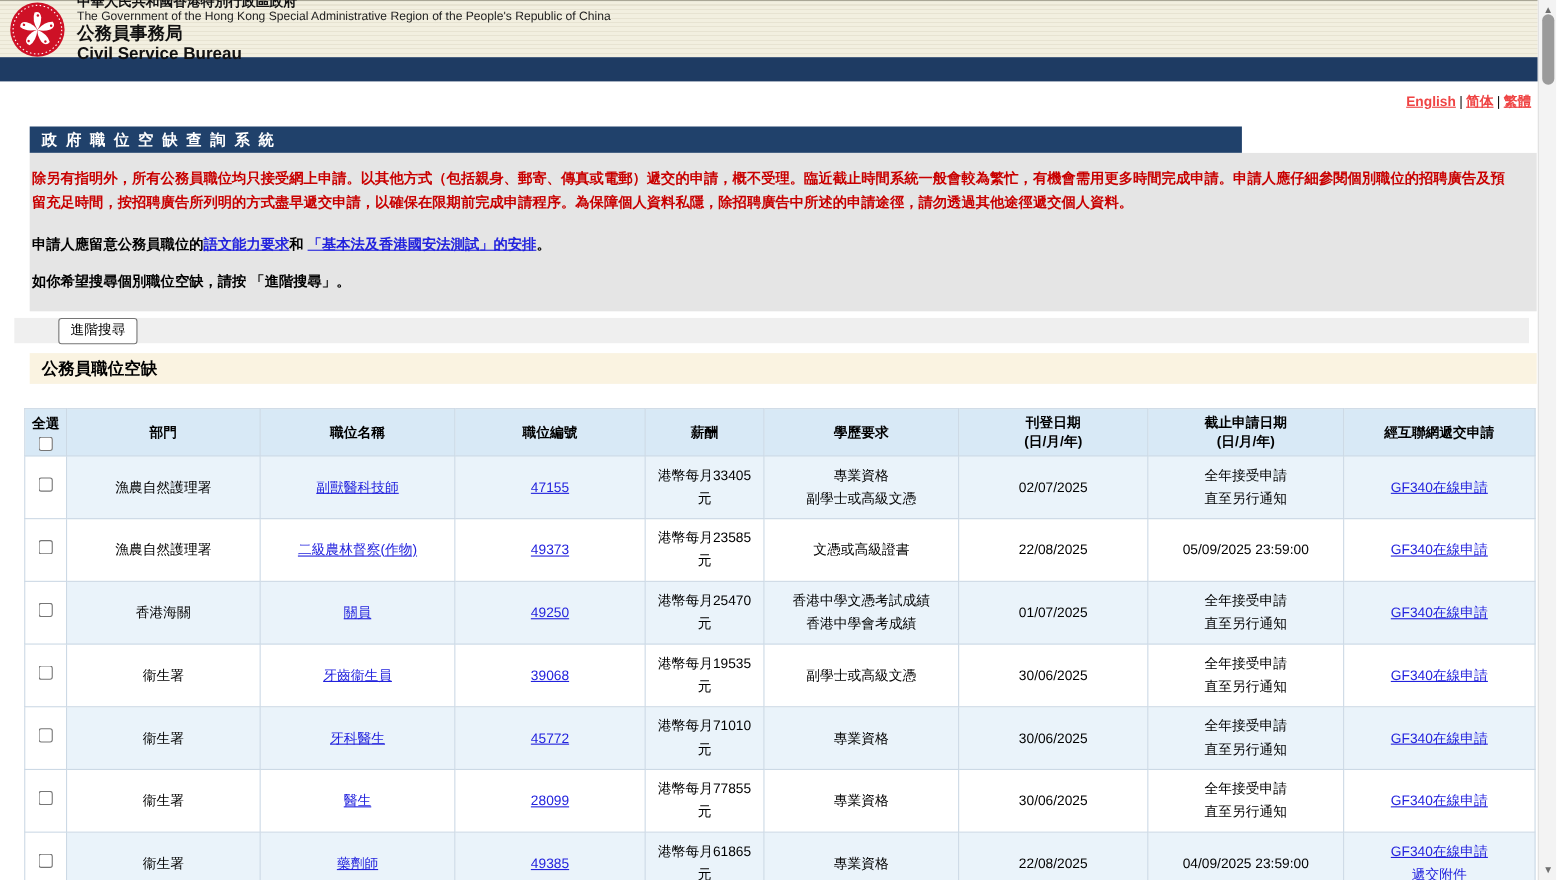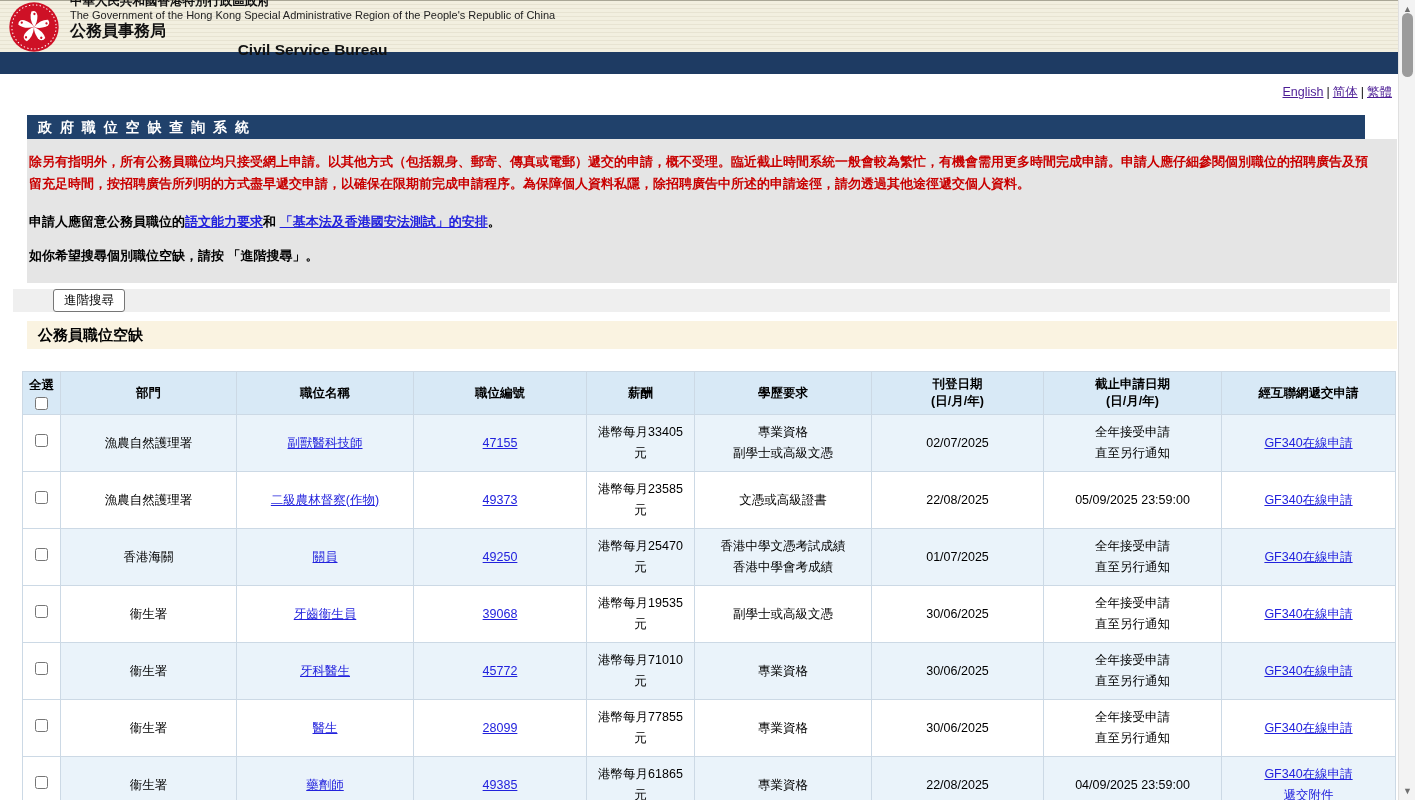--- a/index.html
+++ b/index.html
@@ -10,44 +10,44 @@
 
   
   .gov-header { height:52px; border-top:1px solid #a9a696;
     background:repeating-linear-gradient(180deg,#f2efe0 0px,#f2efe0 3px,#e7e3d2 3px,#e7e3d2 4px);
     display:flex; align-items:center; padding-left:8px; }
   .gov-logo { width:52px; height:52px; flex:0 0 52px; }
   .gov-text { margin-left:10px; line-height:1.15; }
   .gov-zh   { font-size:12.5px; font-weight:bold; color:#111; }
   .gov-en   { font-size:11px; color:#222; }
   .bureau-zh{ font-size:16px; font-weight:bold; color:#111; margin-top:1px; }
-  .bureau-en{ font-size:15.5px; font-weight:bold; color:#111;text-align:center; }
+  .bureau-en{ font-size:15.5px; font-weight:bold; color:#111; }
   .navy-bar { height:22px; background:#1e3b63; }
 
   
   .lang-row { text-align:right; padding:10px 6px 0 0; font-size:12.5px; }
-  .lang-row a { color:#4c1d95; text-decoration:underline; }
+  .lang-row a { color:#ef4444; text-decoration:underline;font-weight:bold; }
   .lang-sep { color:#111; margin:0 3px; }
 
   
-  .sys-title { margin:14px 18px 0 27px; width:1338px; height:24px; background:#20416b;
+  .sys-title { margin:14px 18px 0 27px; width:1102px; height:24px; background:#20416b;
     color:#fff; font-size:14px; font-weight:bold; letter-spacing:2px;
     line-height:24px; padding-left:11px; }
 
   
   .notice-box { margin-left:27px; width:1370px; background:#e5e5e5;
     padding:12px 29px 16px 2px; }
   .notice-red { color:#c90000; font-size:13px; font-weight:bold; line-height:22px; }
   .notice-black { color:#000; font-size:13px; font-weight:bold; line-height:22px; margin-top:16px; }
   .notice-hint { color:#000; font-size:13px; font-weight:bold; line-height:22px; margin-top:12px; }
   .notice-box a { color:#2222dd; text-decoration:underline; }
 
   
   .search-strip { margin:6px 0 0 13px; width:1377px; height:23px; background:#efefef;
-    display:flex; }
+    display:flex; align-items:center; }
   .adv-btn { margin-left:40px; font-size:12.5px; padding:2px 10px 3px 10px;
     background:#fff; border:1px solid #767676; border-radius:3px; color:#000; cursor:pointer; }
 
   
   .section-strip { margin:9px 0 0 27px; width:1370px; height:28px; background:#faf3e1;
     display:flex; align-items:center; }
   .section-title { font-size:15px; font-weight:bold; color:#000; margin-left:11px; }
 
   
   .table-wrap { margin:22px 0 0 22px; }

